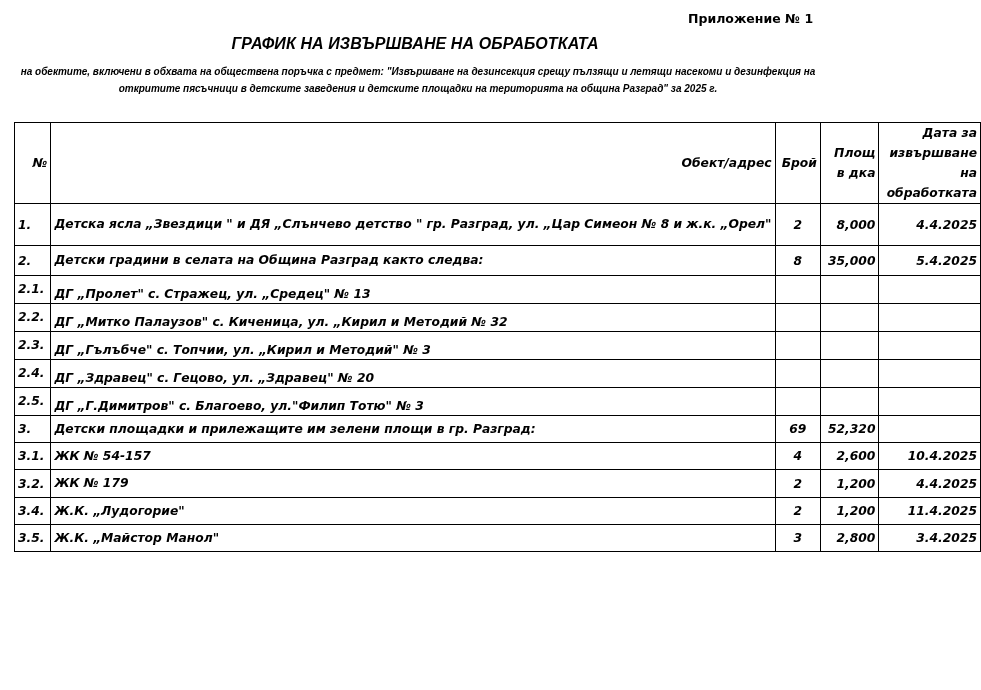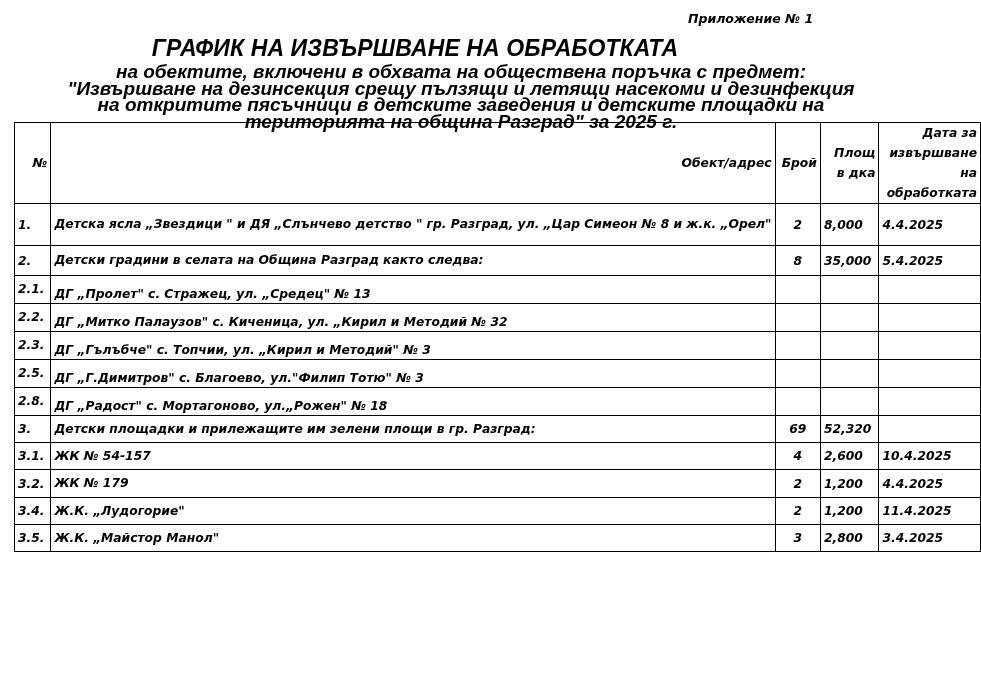--- a/index.html
+++ b/index.html
@@ -1,49 +1,49 @@
 <!DOCTYPE html>
 <html><head>
 <meta charset="utf-8">
 <style>
   html, body { margin: 0; padding: 0; background: #ffffff; }
   body { width: 981px; height: 690px; position: relative; overflow: hidden; color: #000; }
   .annex {
     position: absolute; left: 688px; top: 11px;
-    font-family: "DejaVu Sans", sans-serif; font-weight: bold; font-style: italic;
+    font-family: "DejaVu Sans", sans-serif; font-weight: bold; 
     font-size: 12.5px;
   }
   .title {
     position: absolute; left: 0; width: 830px; top: 35px; text-align: center;
     font-family: "Liberation Sans", sans-serif; font-weight: bold; font-style: italic;
-    font-size: 23px; letter-spacing: 0.1px;
+    font-size: 16px; letter-spacing: 0.1px;
   }
   .subtitle {
     position: absolute; left: 14px; width: 808px; top: 64px; text-align: center;
     font-family: "Liberation Sans", sans-serif; font-weight: bold; font-style: italic;
-    font-size: 19px; line-height: 16.5px; margin-left: 43px;
+    font-size: 10px; line-height: 16.5px;
   }
   table.grid {
     position: absolute; left: 14px; top: 122px;
     border-collapse: collapse; table-layout: fixed;
     font-family: "DejaVu Sans", sans-serif; font-weight: bold; font-style: italic;
     font-size: 12.3px;
   }
   table.grid td, table.grid th {
     border: 1.5px solid #000; padding: 0 3px; vertical-align: middle;
     overflow: hidden; white-space: nowrap;
   }
   table.grid th {
     font-weight: bold; font-style: italic; text-align: right; line-height: 20px;
     white-space: normal;
   }
   th.h-no { font-size: 12.3px; }
   td.no { text-align: left; }
   td.cnt { text-align: center; }
-  td.area, td.date { text-align: left; padding-right: 6px; }
+  td.area, td.date { text-align: right; padding-right: 6px; }
   td.obj { white-space: normal; line-height: 15px; }
   tr.sub td.no { vertical-align: top; padding-top: 6px; }
   tr.sub td.obj { vertical-align: bottom; padding-bottom: 1px; }
   tr.hdr { height: 51px; }
   tr.r1 { height: 42px; }
   tr.r2 { height: 30px; }
   tr.sub { height: 28px; }
   tr.r3 { height: 27px; }
   tr.r3x { height: 28px; }
   tr.r36 { height: 35px; }
@@ -102,29 +102,29 @@
         <td class="date"></td>
       </tr>
       <tr class="sub">
         <td class="no">2.3.</td>
         <td class="obj">ДГ „Гълъбче" с. Топчии, ул. „Кирил и Методий" № 3</td>
         <td class="cnt"></td>
         <td class="area"></td>
         <td class="date"></td>
       </tr>
       <tr class="sub">
-        <td class="no">2.5.</td>
-        <td class="obj">ДГ „Г.Димитров" с. Благоево, ул."Филип Тотю" № 3</td>
+        <td class="no">2.4.</td>
+        <td class="obj">ДГ „Здравец" с. Гецово, ул. „Здравец" № 20</td>
         <td class="cnt"></td>
         <td class="area"></td>
         <td class="date"></td>
       </tr>
       <tr class="sub">
-        <td class="no">2.8.</td>
-        <td class="obj">ДГ „Радост" с. Мортагоново, ул.„Рожен" № 18</td>
+        <td class="no">2.5.</td>
+        <td class="obj">ДГ „Г.Димитров" с. Благоево, ул."Филип Тотю" № 3</td>
         <td class="cnt"></td>
         <td class="area"></td>
         <td class="date"></td>
       </tr>
       <tr class="r3">
         <td class="no">3.</td>
         <td class="obj">Детски площадки и прилежащите им зелени площи в гр. Разград:</td>
         <td class="cnt">69</td>
         <td class="area">52,320</td>
         <td class="date"></td>

